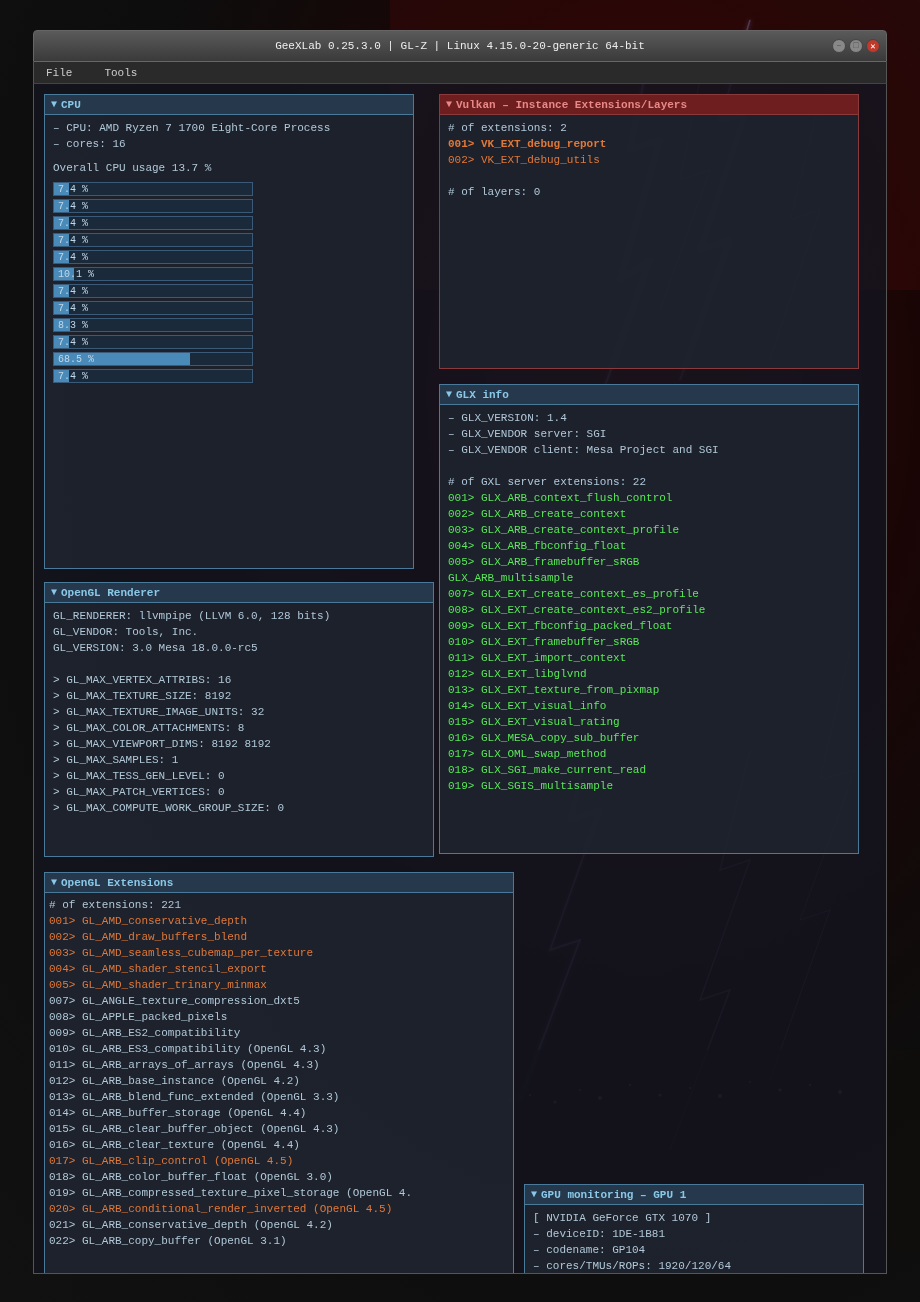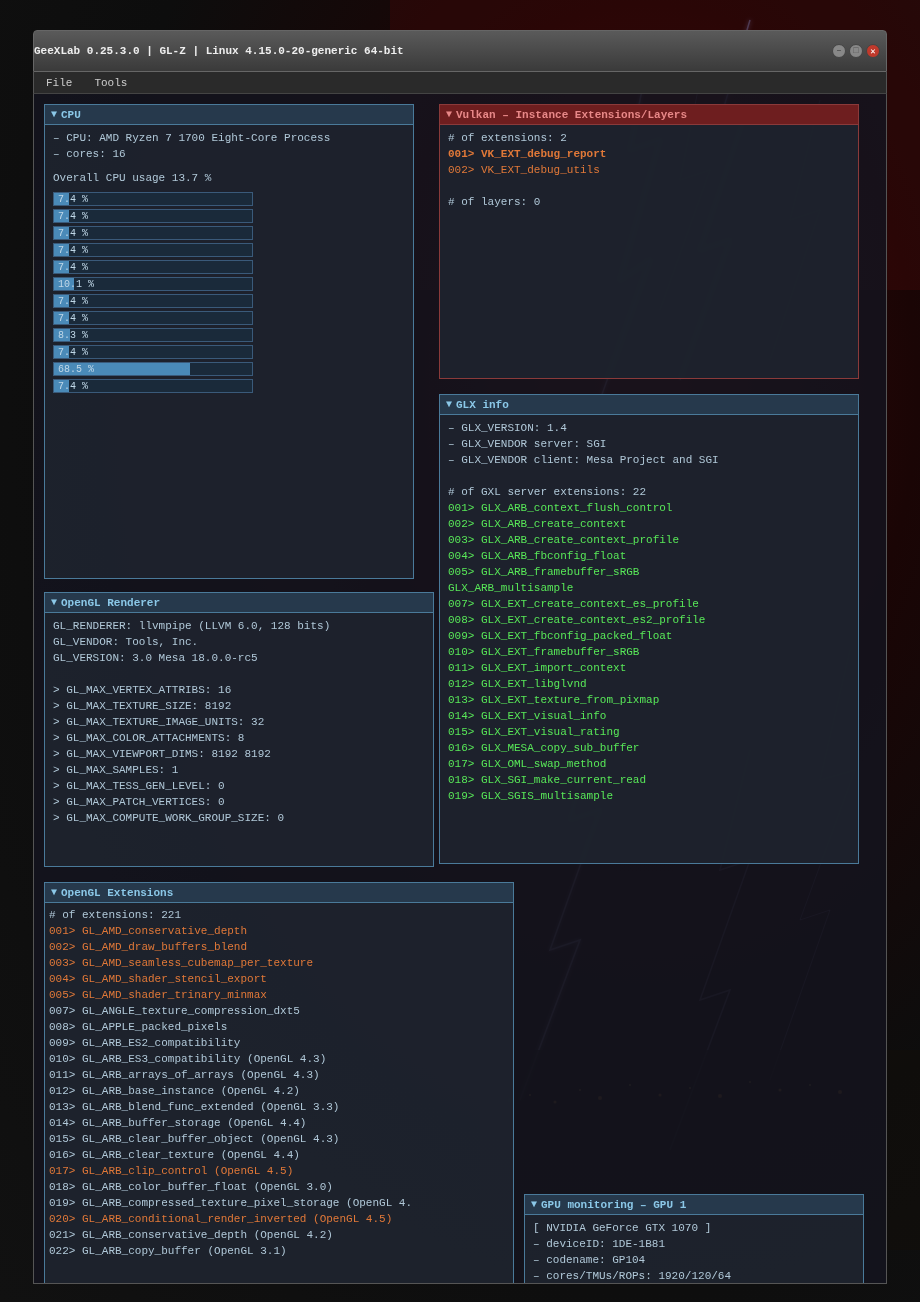--- a/index.html
+++ b/index.html
@@ -35,29 +35,29 @@
       top: 30px;
       left: 33px;
       width: 854px;
       height: 1240px;
       background: transparent;
       z-index: 10;
     }
 
     
     .title-bar {
-      height: 42px;
+      height: 32px;
       background: linear-gradient(to bottom, #5a5a5a, #3a3a3a);
       border-top-left-radius: 4px;
       border-top-right-radius: 4px;
       display: flex;
       align-items: center;
+      justify-content: center;
       position: relative;
       border: 1px solid #666;
-      font-weight: bold;
     }
     .title-bar-text {
       color: #eee;
       font-size: 11px;
       font-family: 'Courier New', monospace;
     }
     .title-bar-buttons {
       position: absolute;
       right: 6px;
       display: flex;
@@ -77,21 +77,21 @@
     .tb-btn.close { background: #c0392b; color: #fff; }
 
     
     .menu-bar {
       height: 22px;
       background: #2a2a2a;
       border-bottom: 1px solid #444;
       display: flex;
       align-items: center;
       padding: 0 6px;
-      gap: 10px;
+      gap: 20px;
       border-left: 1px solid #555;
       border-right: 1px solid #555;
     }
     .menu-item {
       color: #ccc;
       font-size: 11px;
       cursor: pointer;
       padding: 2px 6px;
     }
 

